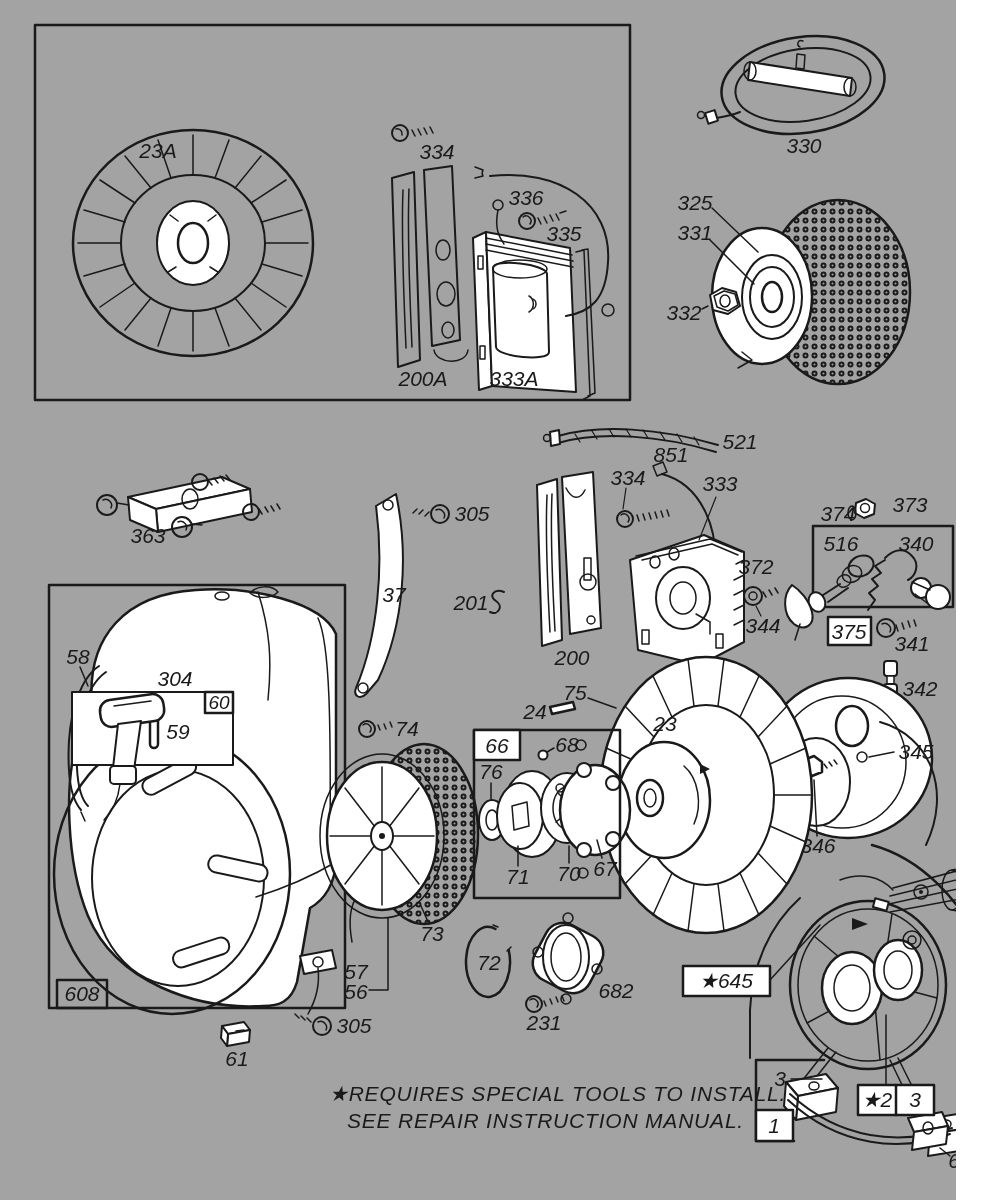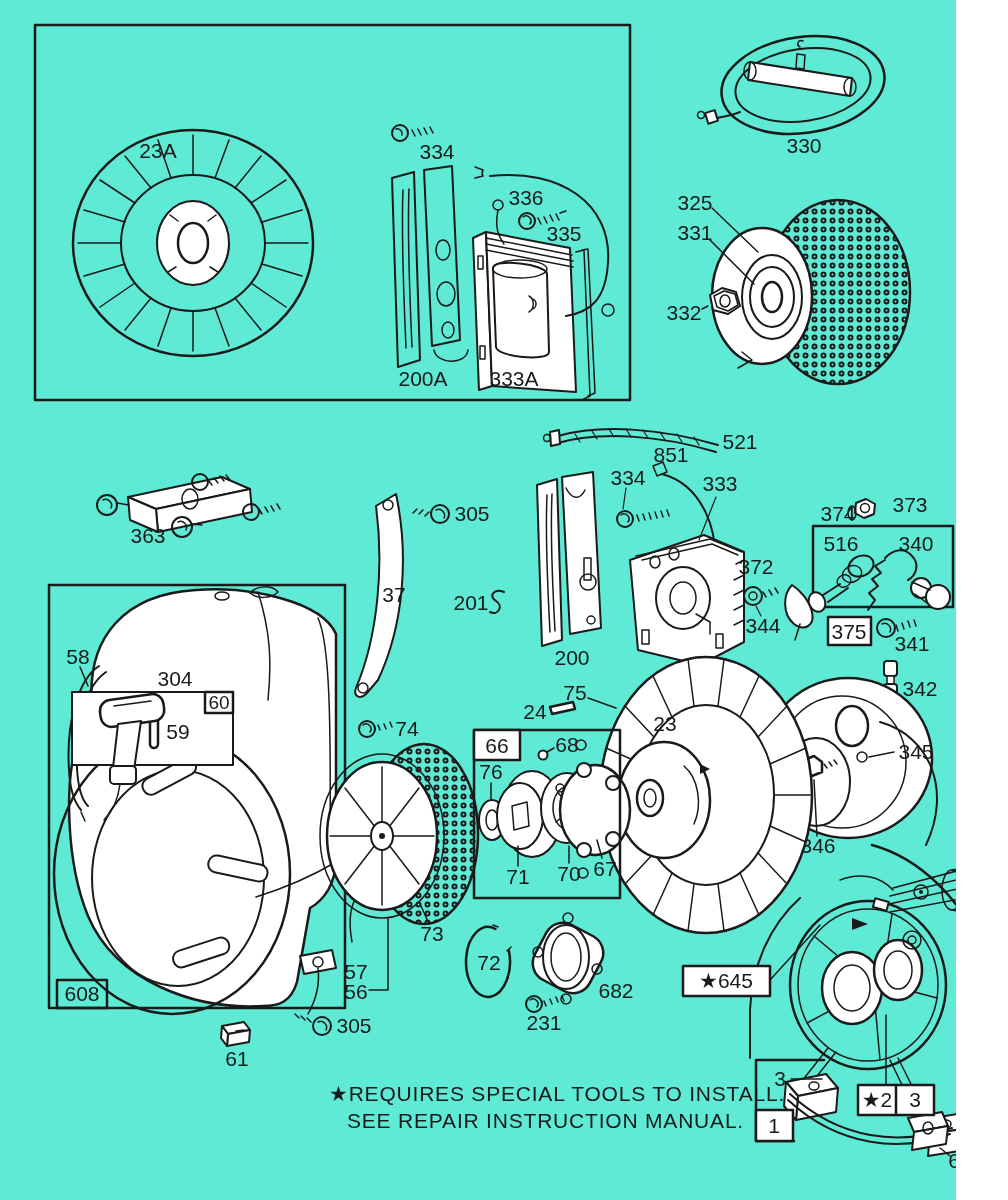--- a/index.html
+++ b/index.html
@@ -1,17 +1,17 @@
 <!DOCTYPE html>
 <html><head>
 <meta charset="utf-8">
 <style>
   html,body { margin:0; padding:0; background:#ffffff; }
-  .page { position:relative; width:956px; height:1200px; background:#5eead4; overflow:hidden;
-          font-family:"Liberation Sans", sans-serif; }
+  .page { position:relative; width:956px; height:1200px; background:#a3a3a3; overflow:hidden;
+          font-family:"Liberation Sans", sans-serif;font-style:italic; }
   svg { display:block; }
   
   .art path, .art line, .art ellipse, .art circle, .art rect, .art polygon, .art polyline {
     stroke:#1a1a1a; fill:none; stroke-width:2; stroke-linecap:round; stroke-linejoin:round;
   }
   .art .s25 { stroke-width:2.5; }
   .art .s15 { stroke-width:1.5; }
   .art .s1  { stroke-width:1.2; }
   .art .fw  { fill:#ffffff; }
   .art .fb  { fill:#1a1a1a; stroke:none; }

